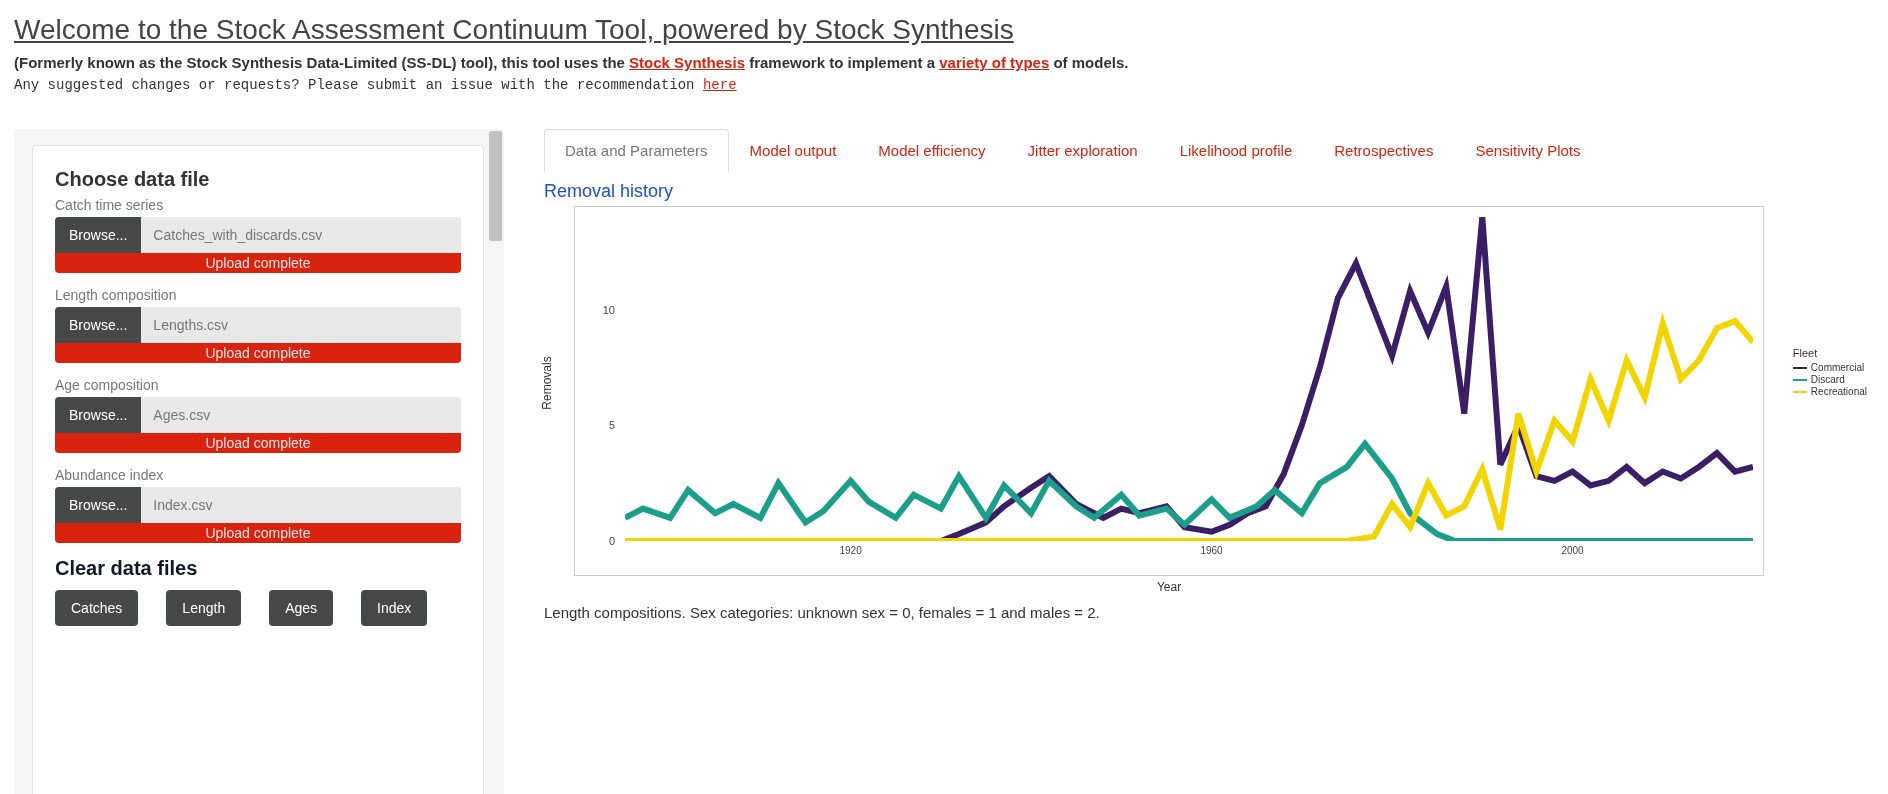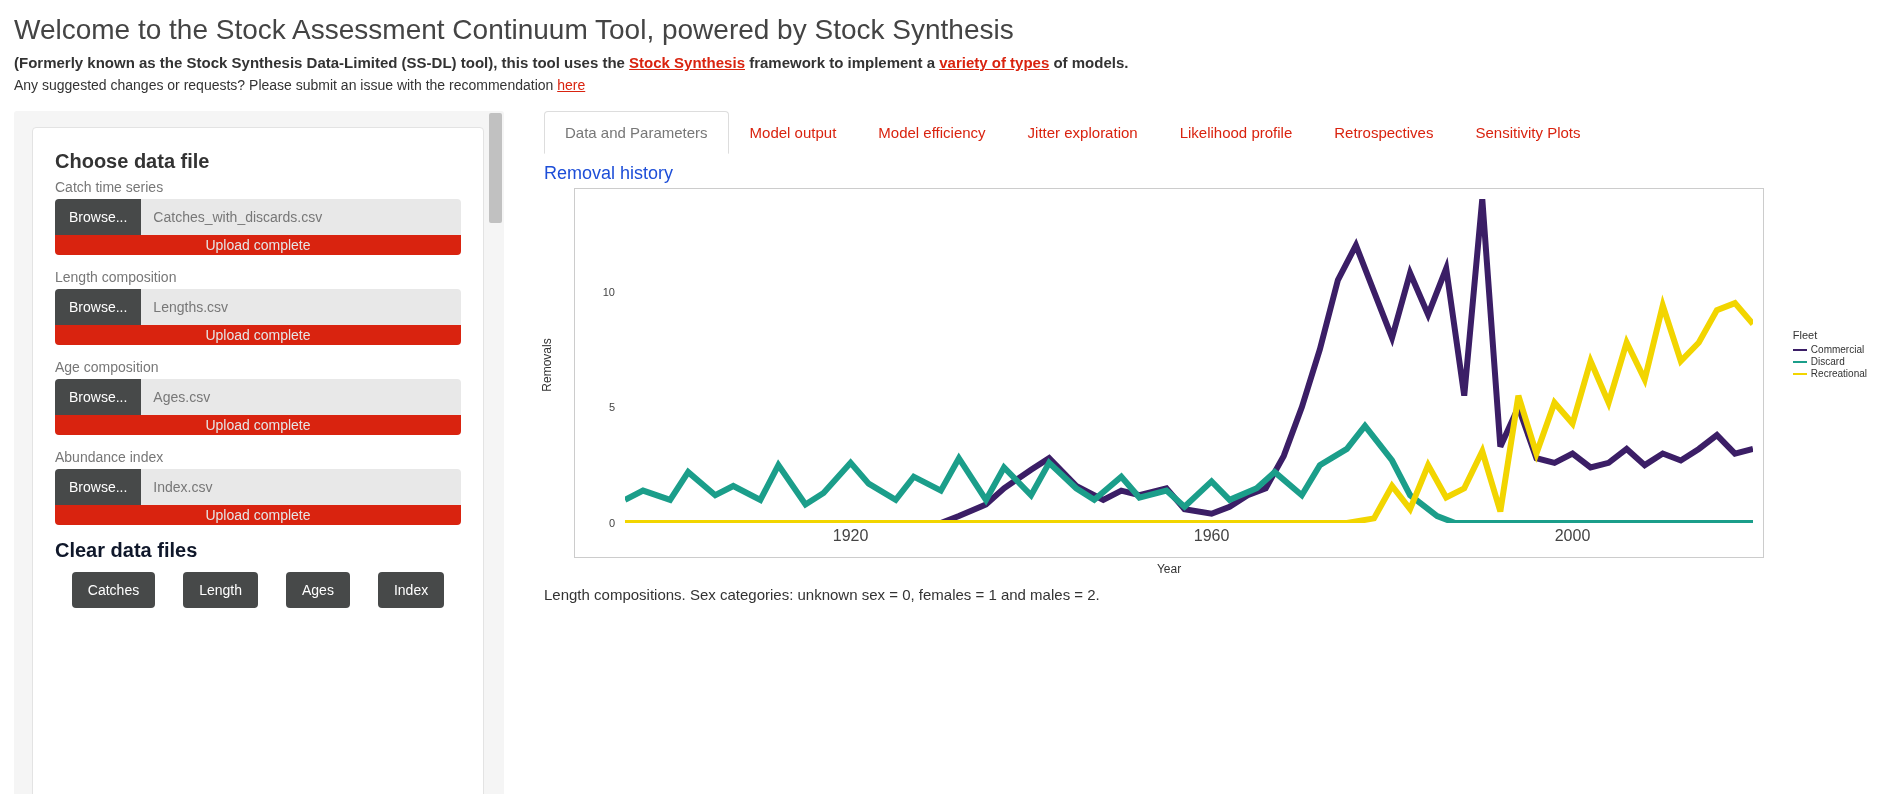--- a/index.html
+++ b/index.html
@@ -1,49 +1,49 @@
 <!DOCTYPE html>
 <html><head>
 <meta charset="utf-8">
 <style>
   * { box-sizing: border-box; margin: 0; padding: 0; }
   body { font-family: "Helvetica Neue", Helvetica, Arial, sans-serif; color: #333; background: #fff; font-size: 14px; }
   .page { padding: 14px 14px 0 14px; }
-  h1 { font-size: 28px; font-weight: 400; color: #444; margin-bottom: 8px; }
+  h1 { font-size: 28px; font-weight: 400; color: #444; margin-bottom: 8px; text-decoration: underline; }
   .subtitle { font-size: 15px; font-weight: 700; color: #333; margin-bottom: 6px; }
   .subtitle .redlink { color: #d9230f; font-weight: 700; }
-  .suggest { font-size: 14px; color: #333; margin-bottom: 18px; }
+  .suggest { font-size: 14px; color: #333; margin-bottom: 36px; font-family: Liberation Mono, monospace; }
   .suggest .redlink { color: #d9230f; }
   .columns { display: flex; gap: 40px; }
   .sidebar-wrap { position: relative; width: 490px; flex-shrink: 0; background: #f5f5f5; padding: 2px 2px 0 2px; border-radius: 3px; }
   .sidebar { background: #fff; border: 1px solid #e3e3e3; border-radius: 4px; padding: 22px 22px 10px 22px; height: 678px; overflow: hidden; margin: 14px 18px 0 16px; }
   .scrollbar { position: absolute; right: 2px; top: 2px; width: 13px; height: 526px; }
   .scroll-thumb { position: absolute; right: 0; top: 0; width: 13px; height: 110px; background: #c1c1c1; border-radius: 2px; }
   .section-title { font-size: 20px; font-weight: 700; color: #333; margin-bottom: 6px; }
   .field-block { margin-bottom: 14px; }
   .field-label { font-size: 14px; color: #777; margin-bottom: 4px; }
   .file-row { display: flex; }
   .browse-btn { background: #474949; color: #fff; border: none; padding: 10px 14px; font-size: 14px; border-radius: 4px 0 0 0; cursor: pointer; }
   .file-name { flex: 1; background: #e8e8e8; color: #777; padding: 10px 12px; font-size: 14px; border-radius: 0 4px 0 0; }
   .upload-bar { background: #d9230f; color: #e5e5e5; text-align: center; font-size: 14px; padding: 2px 0; border-radius: 0 0 4px 4px; }
   .clear-title { font-size: 20px; font-weight: 700; color: #0f172a; margin: 10px 0 10px 0; }
-  .clear-row { display: flex; gap: 28px; justify-content: center; }
+  .clear-row { display: flex; gap: 28px; }
   .clear-btn { background: #474949; color: #fff; border: none; padding: 10px 16px; font-size: 14px; border-radius: 4px; cursor: pointer; }
   .main { flex: 1; min-width: 0; }
   .tabs { display: flex; flex-wrap: wrap; border-bottom: 1px solid transparent; margin-bottom: 8px; gap: 0; }
   .tab { padding: 12px 20px; color: #d9230f; font-size: 15px; cursor: pointer; border: 1px solid transparent; border-radius: 4px 4px 0 0; white-space: nowrap; }
   .tab.active { color: #777; border: 1px solid #ddd; border-bottom-color: #fff; background: #fff; }
   .tabs-row2 { display: flex; width: 100%; }
   .chart-title { font-size: 18px; color: #1d4ed8; margin: 6px 0 4px 0; }
   .chart-box { border: 1px solid #ccc; background: #fff; position: relative; height: 370px; margin-left: 30px; margin-right: 110px; margin-bottom: 4px; }
   .chart-area { position: absolute; left: 50px; right: 10px; top: 10px; bottom: 34px; }
   .y-ticks { position: absolute; left: 0; top: 10px; bottom: 34px; width: 46px; }
   .y-tick { position: absolute; right: 6px; font-size: 11px; color: #444; transform: translateY(-50%); }
   .x-ticks { position: absolute; left: 50px; right: 10px; bottom: 14px; height: 16px; }
-  .x-tick { position: absolute; font-size: 16px; color: #444; transform: translateX(-50%); }
+  .x-tick { position: absolute; font-size: 10px; color: #444; transform: translateX(-50%); }
   .y-label { position: absolute; left: -24px; top: 50%; transform: rotate(-90deg) translateX(24px); transform-origin: center; font-size: 12px; color: #333; }
   .x-label { text-align: center; font-size: 12px; color: #333; margin-left: 30px; margin-right: 110px; }
   .legend { position: absolute; right: -104px; top: 140px; font-size: 10px; }
   .legend-title { font-size: 11px; margin-bottom: 3px; }
   .legend-item { display: flex; align-items: center; gap: 4px; margin-bottom: 1px; }
   .legend-swatch { width: 14px; height: 2px; }
   .caption { font-size: 15px; color: #333; margin-top: 10px; }
   svg.plot { width: 100%; height: 100%; display: block; }
 </style>
 </head>

